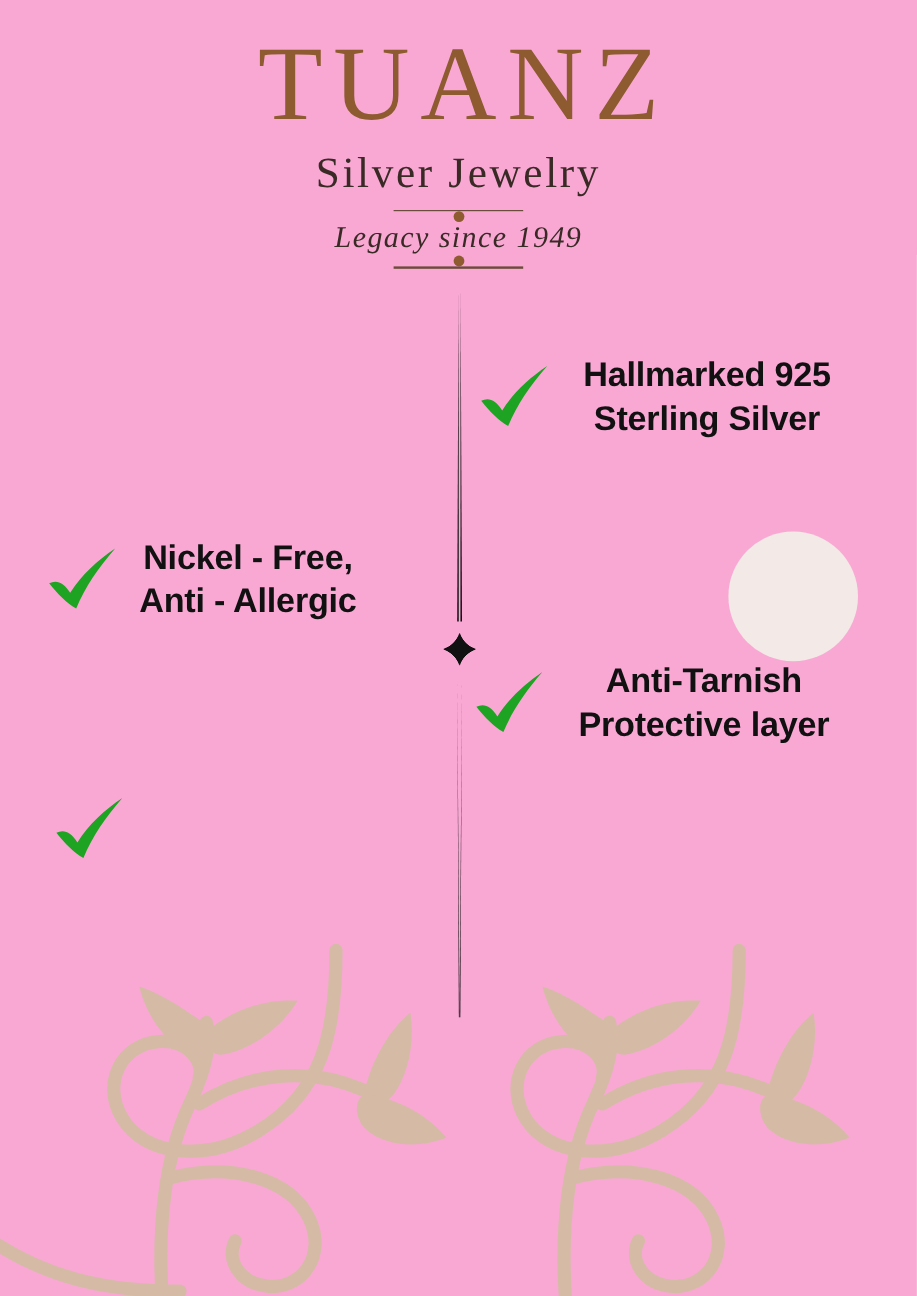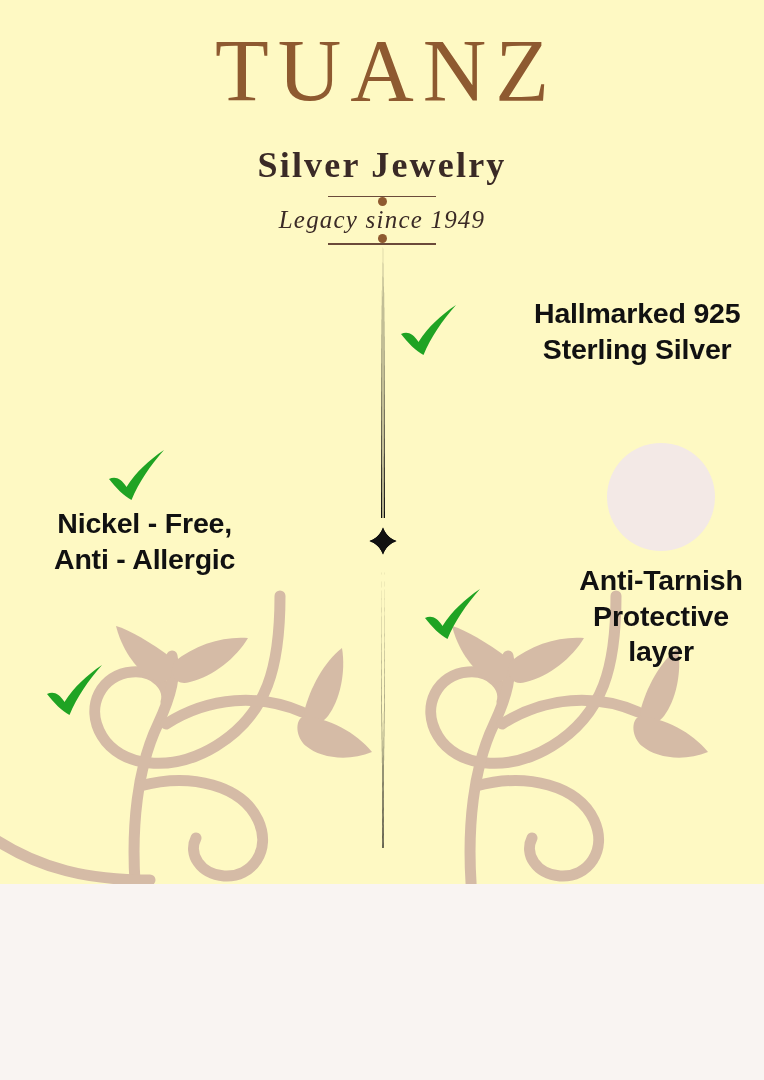--- a/index.html
+++ b/index.html
@@ -10,22 +10,22 @@
     width: 764px;
     height: 1080px;
     background: #F9F4F2;
     font-family: "Liberation Sans", sans-serif;
     overflow: hidden;
   }
 
   .poster {
     position: relative;
     width: 764px;
-    height: 884px;
-    background: #fef9c3;
+    height: 1080px;
+    background: #f9a8d4;
     overflow: hidden;
   }
 
   
   .blob-circle {
     position: absolute;
     left: 607px;
     top: 443px;
     width: 108px;
     height: 108px;
@@ -63,22 +63,22 @@
     margin: 0;
     padding-left: 9px;
     font-weight: 400;
   }
   .brand-sub {
     font-family: "Liberation Serif", serif;
     font-size: 36px;
     line-height: 1.1;
     letter-spacing: 2.2px;
     color: #3A2A26;
-    margin: 32px 0 0 0;
-    font-weight: 700;
+    margin: 11px 0 0 0;
+    font-weight: 400;
   }
   .brand-rule {
     display: flex;
     align-items: center;
     justify-content: center;
     gap: 0px;
     margin-top: 10px;
     flex-direction: column;
   }
   .rule-line {
@@ -116,27 +116,26 @@
   }
 
   
   .feature {
     position: absolute;
     display: flex;
     align-items: center;
     z-index: 4;
   }
   .feature.left {
-    flex-direction: column;
+    flex-direction: row;
     justify-content: flex-start;
   }
   .feature.right {
     flex-direction: row;
     justify-content: flex-start;
-    gap: 48px;
   }
   .check {
     flex: 0 0 auto;
     width: 62px;
     height: 58px;
   }
   .feature-text {
     font-family: "Liberation Sans", sans-serif;
     font-weight: bold;
     font-size: 28.5px;
@@ -144,21 +143,21 @@
     color: #111111;
     letter-spacing: -0.2px;
     white-space: pre-line;
   }
   .feature.left .feature-text { text-align: center; margin-left: 16px; }
   .feature.right .feature-text { text-align: center; margin-left: 26px; }
 
   
   #feat-1 { left: 398px; top: 296px; }
   #feat-2 { left: 38px;  top: 448px; }
-  #feat-3 { left: 422px; top: 551px; margin-top: 12px; }
+  #feat-3 { left: 394px; top: 551px; }
   #feat-4 { left: 44px;  top: 663px; }
 </style>
 </head>
 <body>
 
 <div class="poster">
 
   <div class="blob-circle"></div>
 
   <div class="brand">

